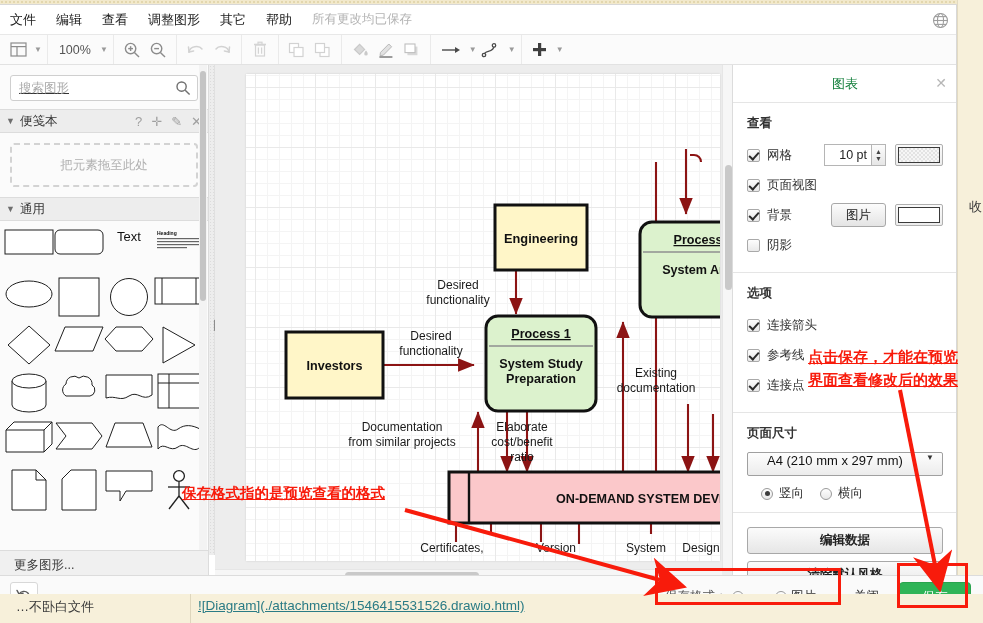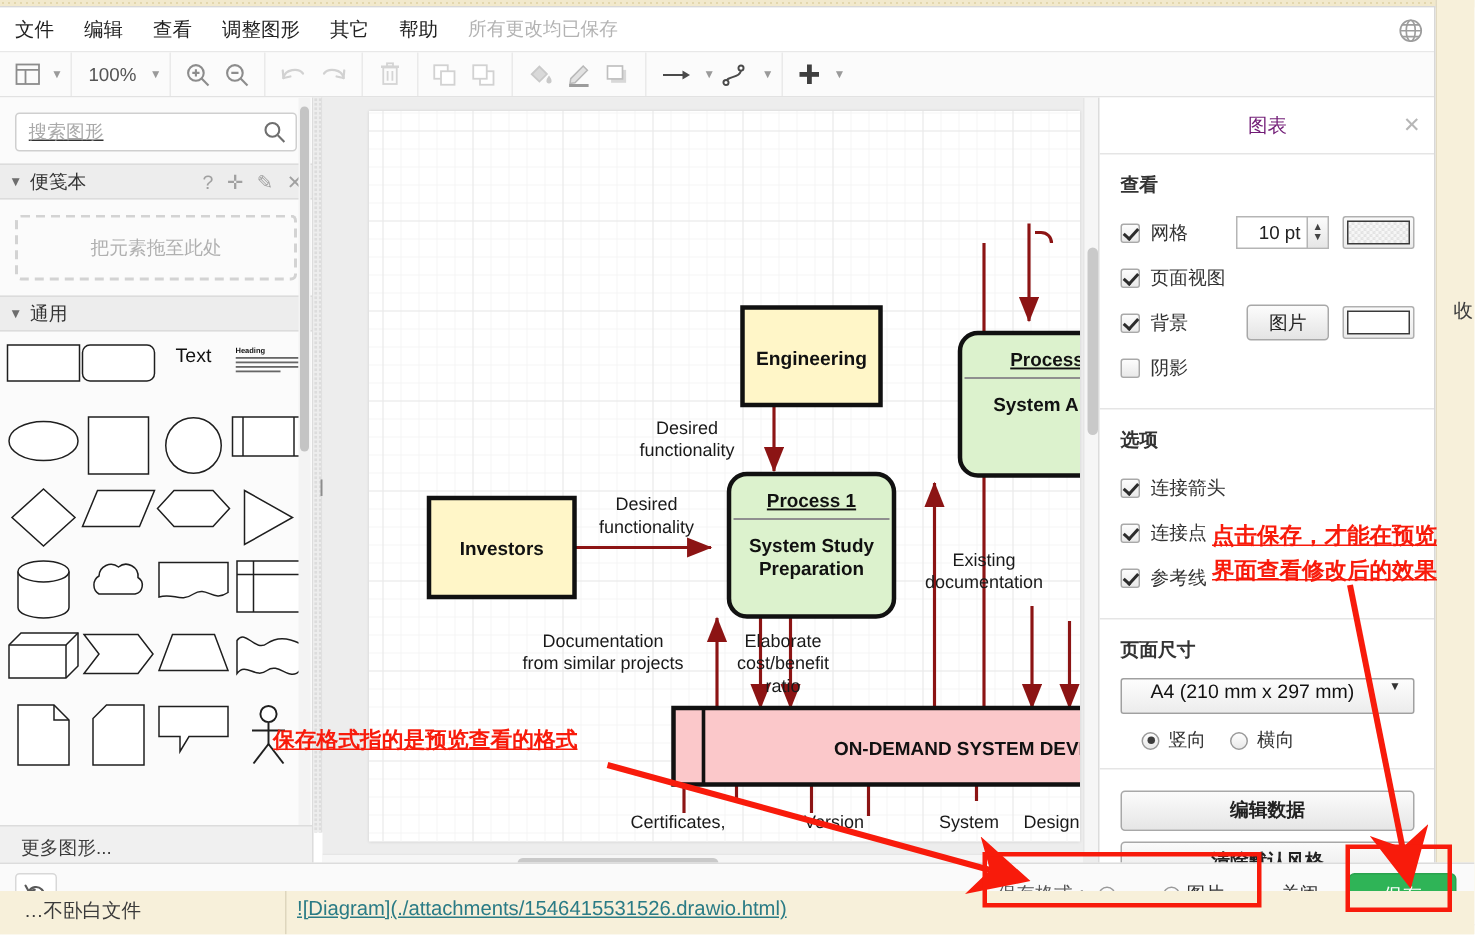--- a/index.html
+++ b/index.html
@@ -207,21 +207,21 @@
     position:absolute; left:732px; top:60px; width:225px; height:515px;
     background:#ffffff;
     border-left:1px solid #dcdcdc;
     overflow:hidden;
   }
   #rp-header {
     height:38px; position:relative;
     border-bottom:1px solid #e5e5e5;
     display:flex; align-items:center; justify-content:center;
   }
-  #rp-title { font-size:13px; color:#701a75;font-family:Liberation Serif, serif; }
+  #rp-title { font-size:13px; color:#15803d;font-family:Liberation Serif, serif; }
   #rp-close {
     position:absolute; right:10px; top:11px;
     color:#b6b6b6; font-size:14px; line-height:1;
   }
   .rp-section {
     padding:12px 14px 10px 14px;
     border-bottom:1px solid #e5e5e5;
   }
   .rp-section-title {
     font-size:12.5px; color:#333; font-weight:bold;
@@ -910,25 +910,25 @@
 
     <div class="rp-section">
       <div class="rp-section-title">选项</div>
 
       <div class="rp-row">
         <div class="cb checked"></div>
         <span class="cb-label">连接箭头</span>
       </div>
       <div class="rp-row">
         <div class="cb checked"></div>
-        <span class="cb-label">连接点</span>
+        <span class="cb-label">参考线</span>
       </div>
       <div class="rp-row">
         <div class="cb checked"></div>
-        <span class="cb-label">参考线</span>
+        <span class="cb-label">连接点</span>
       </div>
     </div>
 
     <div class="rp-section">
       <div class="rp-section-title">页面尺寸</div>
       <div class="select-box">
         <span>A4 (210 mm x 297 mm)</span>
         <span class="select-caret">▼</span>
       </div>
       <div class="radio-row">

